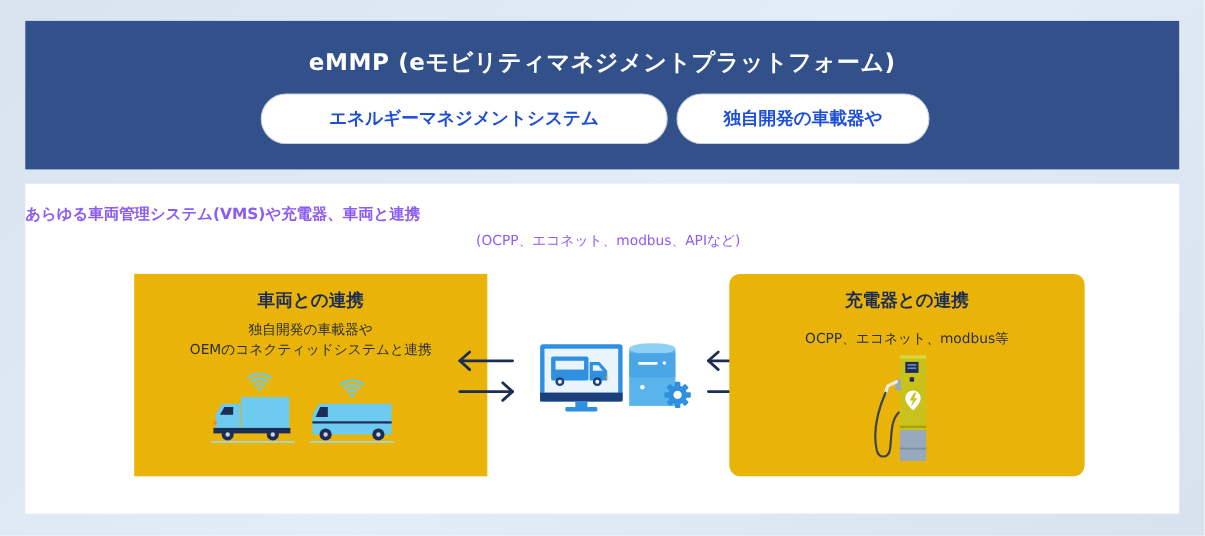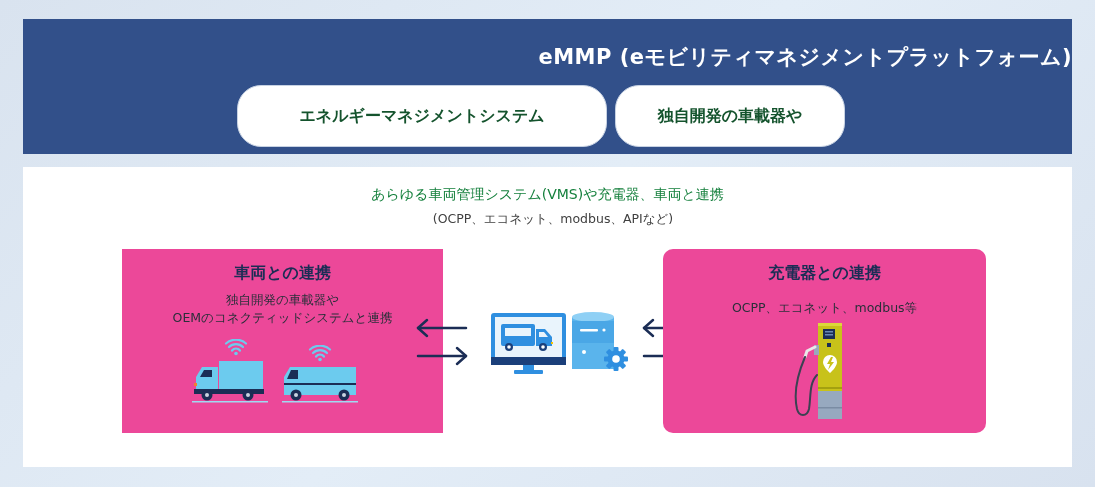--- a/index.html
+++ b/index.html
@@ -7,44 +7,44 @@
     width:1095px;height:487px;overflow:hidden;position:relative;
     background:linear-gradient(135deg,#d9e3ef 0%,#e3edf7 50%,#d8e2ef 100%);
     font-family:"DejaVu Sans","Liberation Sans",sans-serif;
     color:#1b2d55;
   }
   .top{
     position:absolute;left:23px;top:19px;width:1049px;height:135px;
     background:#32508a;
   }
   .top-title{
-    position:absolute;left:0;right:0;top:24px;text-align:right;
+    position:absolute;left:0;right:0;top:24px;text-align:center;
     color:#fff;font-size:21px;font-weight:bold;letter-spacing:0.5px;
   }
   .pill{
-    position:absolute;top:66px;height:62px;border-radius:24px;background:#fff;
+    position:absolute;top:66px;height:46px;border-radius:24px;background:#fff;
     border:1px solid #c7d2e3;display:flex;align-items:center;justify-content:center;
-    color:#14532d;font-size:16px;font-weight:bold;cursor:pointer;box-sizing:border-box;
+    color:#1d4ed8;font-size:16px;font-weight:bold;cursor:pointer;box-sizing:border-box;
   }
   .pill.p1{left:214px;width:370px;}
   .pill.p2{left:592px;width:230px;}
 
   .main{
     position:absolute;left:23px;top:167px;width:1049px;height:300px;background:#fff;
   }
   .main-title{
-    position:absolute;left:0;right:0;top:19px;text-align:center;
-    font-size:14px;font-weight:normal;color:#15803d;
+    position:absolute;left:0;right:0;top:19px;
+    font-size:14px;font-weight:bold;color:#8b5cf6;
   }
   .main-sub{
     position:absolute;left:0;right:0;top:44px;text-align:center;
-    font-size:12.5px;color:#404040;margin-left:11px;
+    font-size:12.5px;color:#8b5cf6;margin-left:11px;
   }
   .panel{
-    position:absolute;top:82px;height:184px;background:#ec4899;
+    position:absolute;top:82px;height:184px;background:#eab308;
   }
   .panel.left{left:99px;width:321px;}
   .panel.right{left:640px;width:323px;border-radius:10px;}
   .panel-title{
     position:absolute;left:0;right:0;top:14px;text-align:center;
     font-size:16px;font-weight:bold;color:#1b2d55;
   }
   .panel-desc{
     position:absolute;left:0;right:0;top:42px;text-align:center;
     font-size:12.5px;line-height:18px;color:#2a2f3a;white-space:pre-line;

